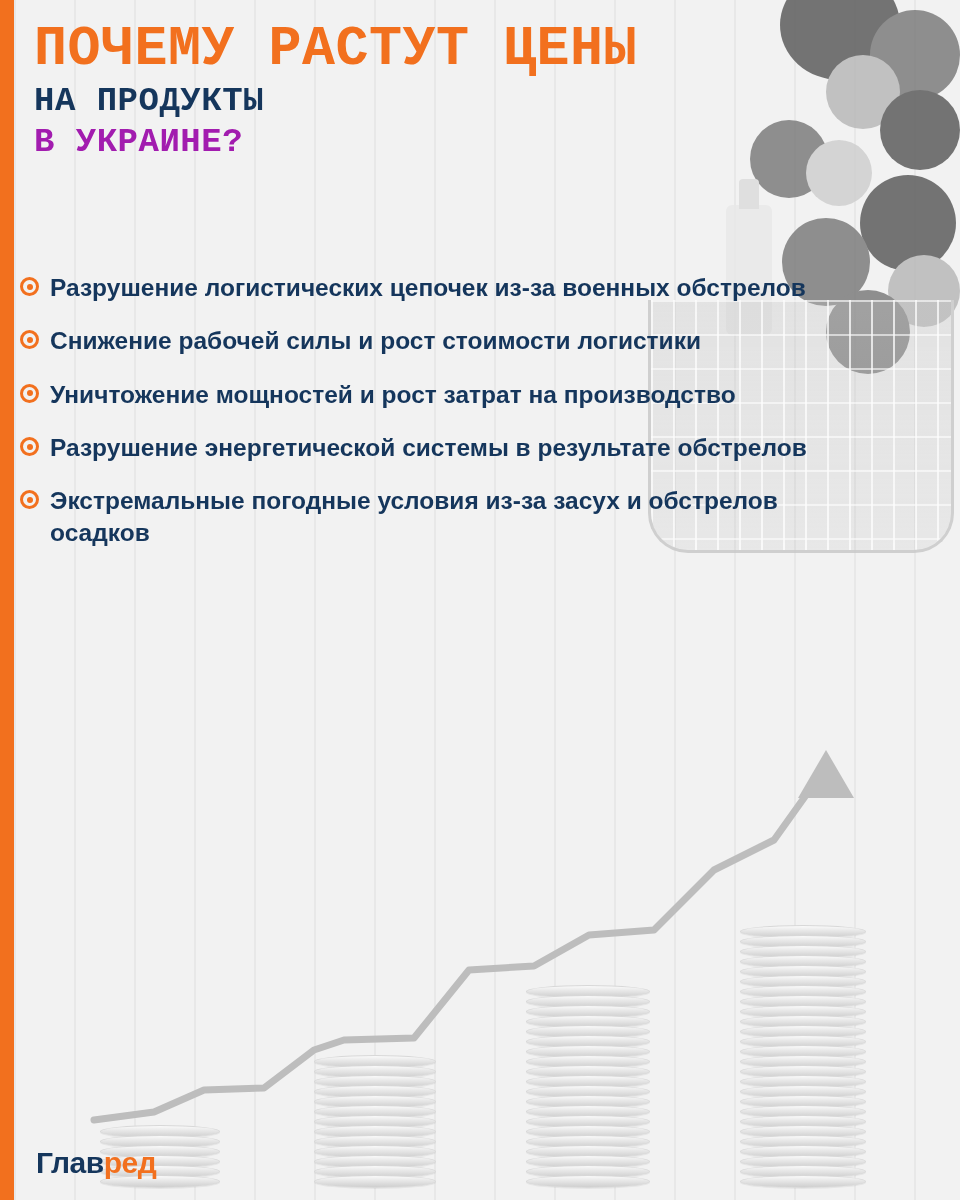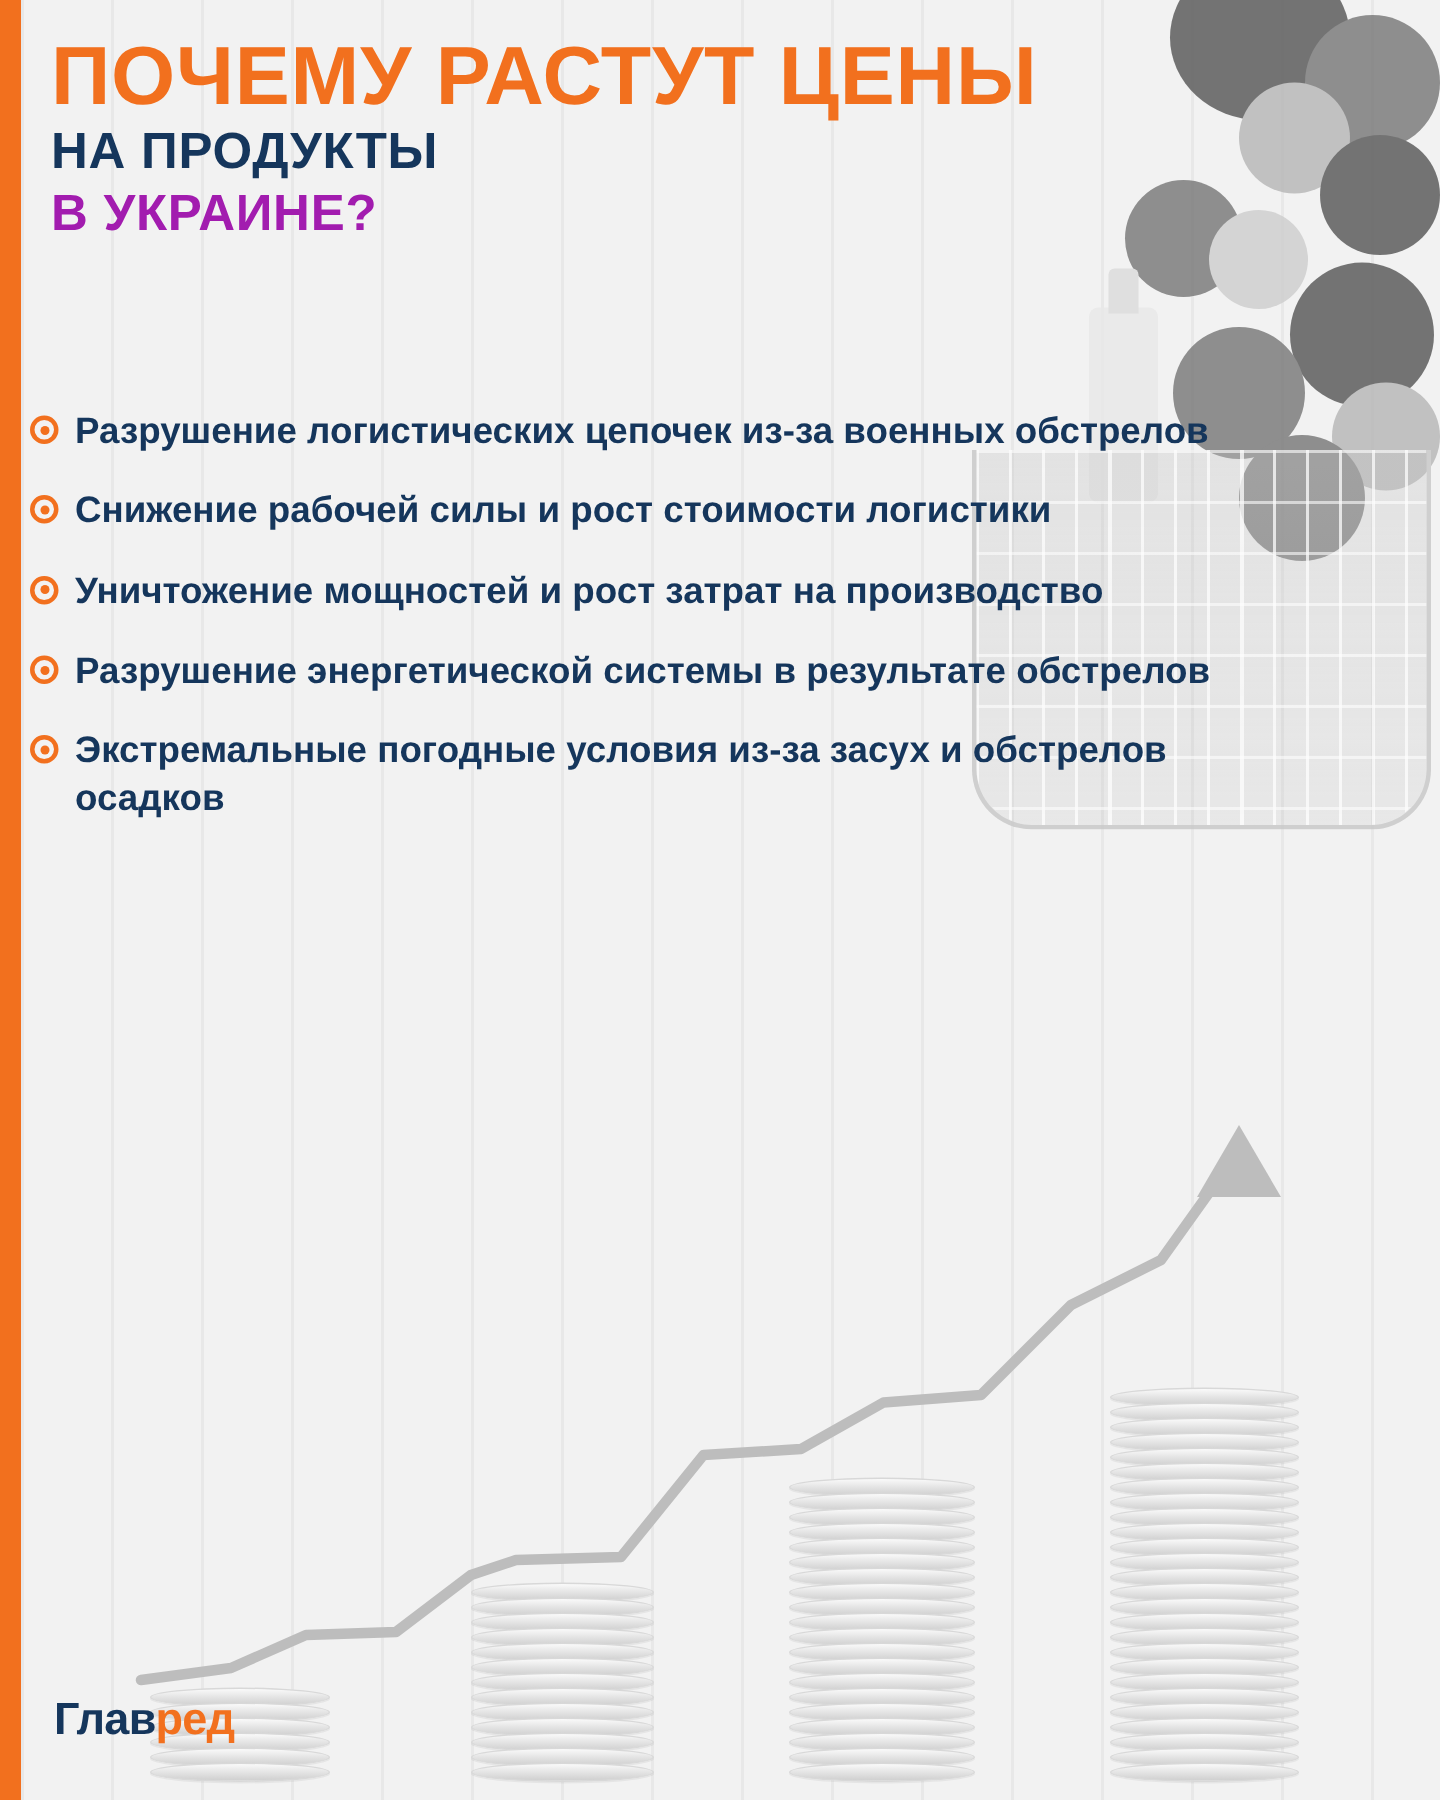--- a/index.html
+++ b/index.html
@@ -134,20 +134,21 @@
     margin-top: -3px;
     box-shadow: 0 1px 0 rgba(0,0,0,0.05);
   }
 
   
   .header {
     position: absolute;
     left: 34px;
     top: 22px;
     width: 690px;
+    font-family: Liberation Mono, monospace;
   }
   .title-line {
     font-weight: bold;
     letter-spacing: 0.5px;
     line-height: 1.02;
     font-size: 34px;
     margin: 0 0 6px 0;
   }
   .title-line.l1 { color: #f2701e; font-size: 55px; }
   .title-line.l2 { color: #15365c; }
@@ -192,21 +193,21 @@
     font-size: 24.5px;
     font-weight: bold;
     line-height: 1.28;
     max-width: 810px;
   }
 
   
   .logo {
     position: absolute;
     left: 36px;
-    bottom: 36px;
+    bottom: 20px;
     font-size: 30px;
     font-weight: bold;
     letter-spacing: -0.5px;
   }
   .logo .part-a { color: #15365c; }
   .logo .part-b { color: #f2701e; }
 </style>
 </head>
 <body>
 

